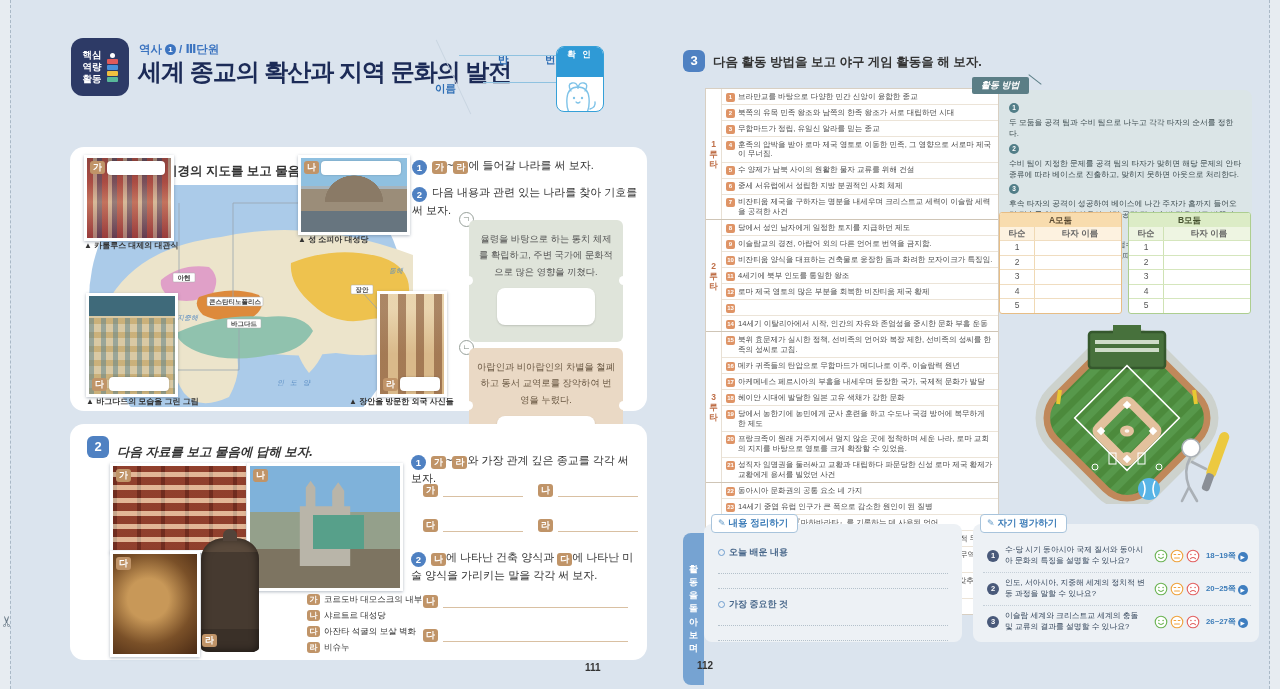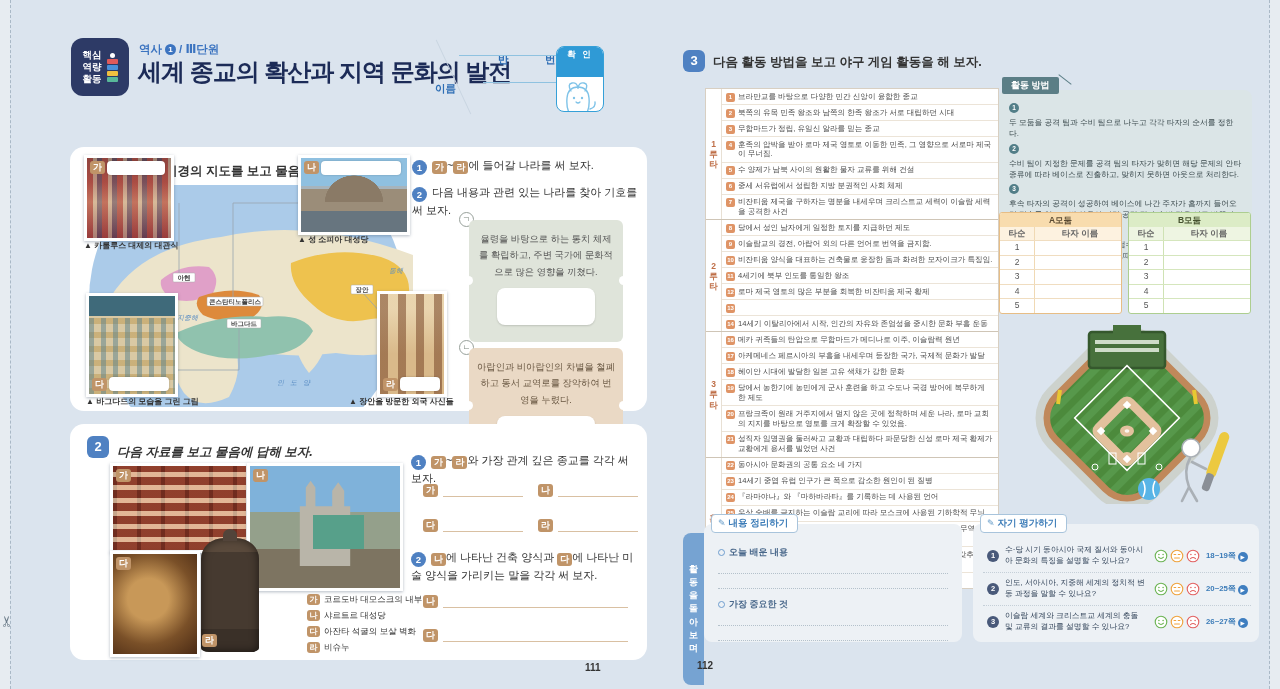--- a/index.html
+++ b/index.html
@@ -61,21 +61,21 @@
   .qz-group{display:flex;border-top:1px solid #cfc5b6;}
   .qz-group:first-child{border-top:none;}
   .qz-label{flex:0 0 15px;display:flex;align-items:center;justify-content:center;border-right:1px solid #e8e0d4;}
   .qz-label span{display:block;width:9px;word-break:break-all;text-align:center;color:#bf6f48;font-size:8.5px;font-weight:bold;line-height:1.2;}
   .qz-items{flex:1;display:flex;flex-direction:column;}
   .qz-row{display:flex;align-items:flex-start;gap:3px;padding:2.5px 5px 2.5px 4px;border-top:1px solid #ece4d8;font-size:7.6px;color:#4a4a4a;line-height:1.3;}
   .qz-row:first-child{border-top:none;}
   .qz-num{flex:0 0 9px;width:9px;height:9px;border-radius:2px;background:#df9466;color:#fff;font-size:6px;line-height:9px;text-align:center;font-weight:bold;margin-top:1px;}
 
   
-  .method-tab{position:absolute;left:991px;top:77px;background:#5b7e86;color:#fff;font-size:9px;font-weight:bold;padding:2px 9px;border-radius:2px;z-index:2;}
+  .method-tab{position:absolute;left:961px;top:77px;background:#5b7e86;color:#fff;font-size:9px;font-weight:bold;padding:2px 9px;border-radius:2px;z-index:2;font-style:italic;}
   .method-tab::after{content:'';position:absolute;right:-14px;top:2px;width:16px;border-top:1.5px solid #5b7e86;transform:rotate(38deg);}
   .method{position:absolute;left:988px;top:90px;width:253px;background:#dbe5e7;border-radius:8px;padding:12px 10px 8px;box-sizing:border-box;}
   .mstep{display:flex;gap:4px;font-size:7.8px;color:#3c4a4e;line-height:1.45;margin-bottom:3px;flex-direction:column;}
   .mstep-num{flex:0 0 10px;width:10px;height:10px;border-radius:50%;background:#527e88;color:#fff;font-size:6.5px;line-height:10px;text-align:center;font-weight:bold;margin-top:1px;}
 
   
   .team{position:absolute;top:212px;width:121px;background:#fff;font-size:8.5px;border-radius:3px;overflow:hidden;}
   .team.a{left:988px;border:1px solid #e7bd85;}
   .team.b{left:1117px;border:1px solid #adce90;}
   .t-title{height:14px;line-height:14px;text-align:center;font-weight:bold;}
@@ -414,20 +414,24 @@
             <span class="qz-num">14</span>
             <span>14세기 이탈리아에서 시작, 인간의 자유와 존엄성을 중시한 문화 부흥 운동</span>
           </div>
         </div>
     </div>
     <div class="qz-group">
       <div class="qz-label">
           <span>3루타</span>
         </div>
       <div class="qz-items">
+          <div class="qz-row">
+            <span class="qz-num">15</span>
+            <span>북위 효문제가 실시한 정책, 선비족의 언어와 복장 제한, 선비족의 성씨를 한족의 성씨로 고침.</span>
+          </div>
           <div class="qz-row">
             <span class="qz-num">16</span>
             <span>메카 귀족들의 탄압으로 무함마드가 메디나로 이주, 이슬람력 원년</span>
           </div>
           <div class="qz-row">
             <span class="qz-num">17</span>
             <span>아케메네스 페르시아의 부흥을 내세우며 등장한 국가, 국제적 문화가 발달</span>
           </div>
           <div class="qz-row">
             <span class="qz-num">18</span>

